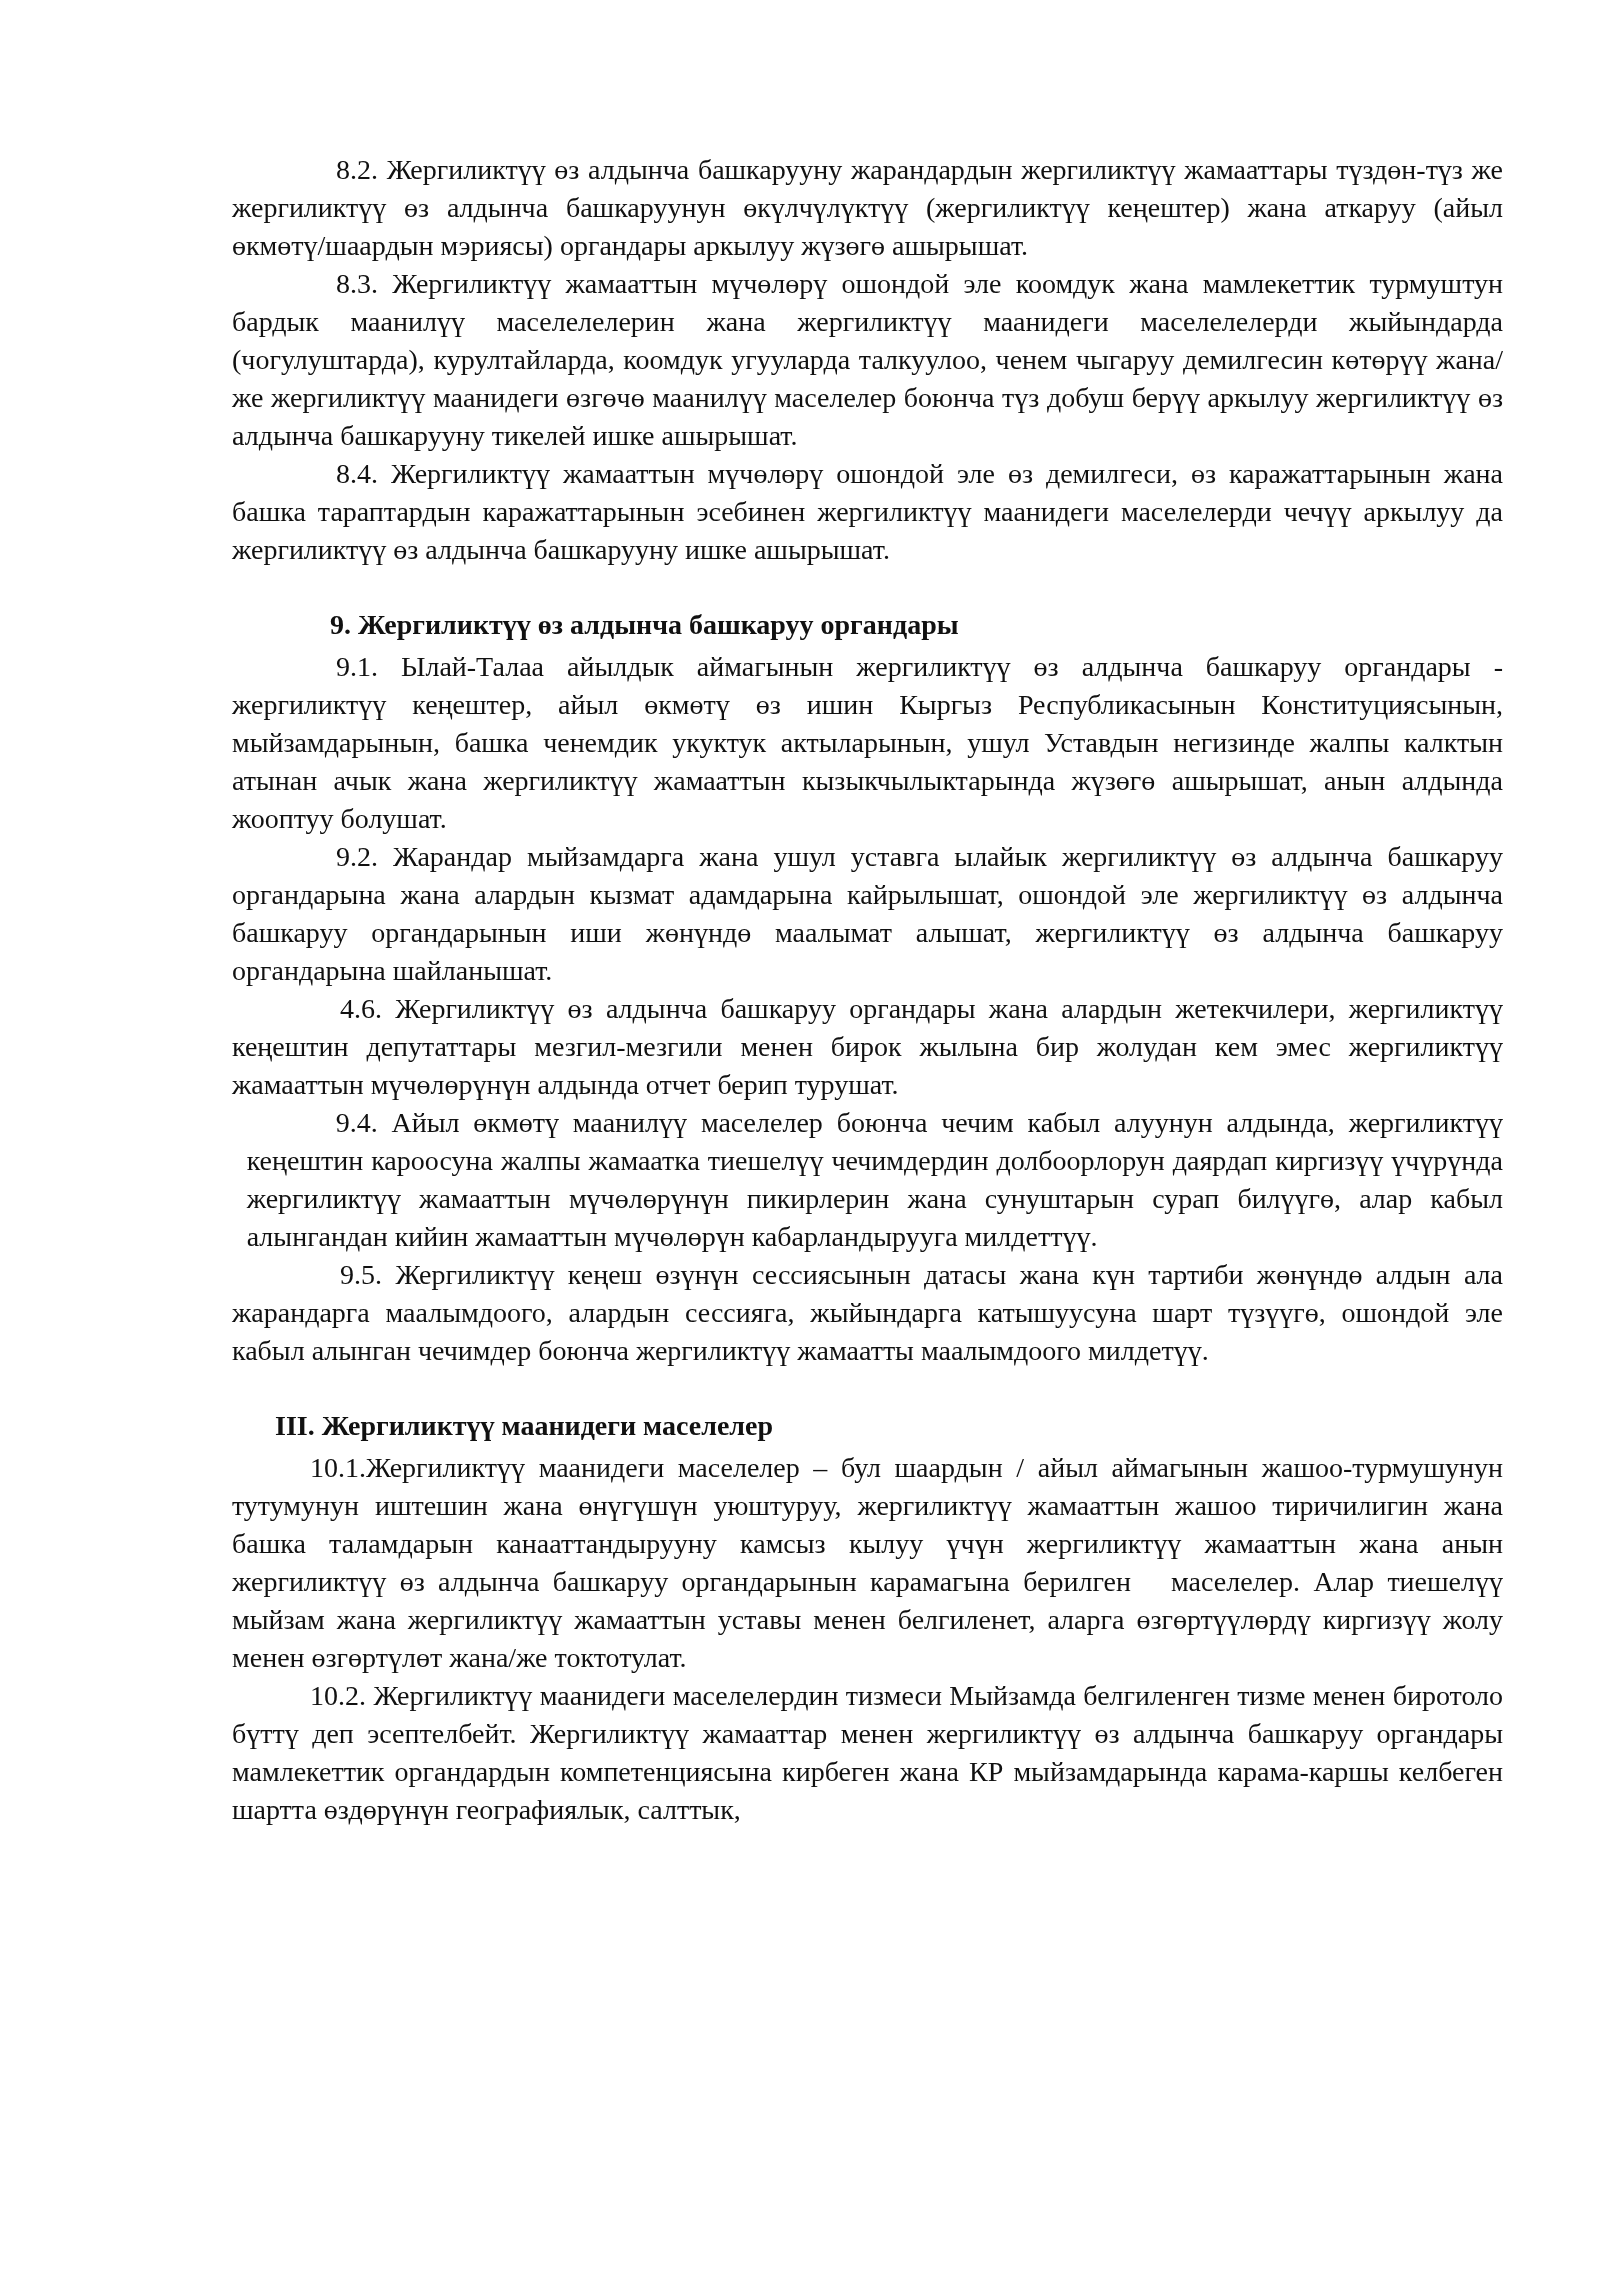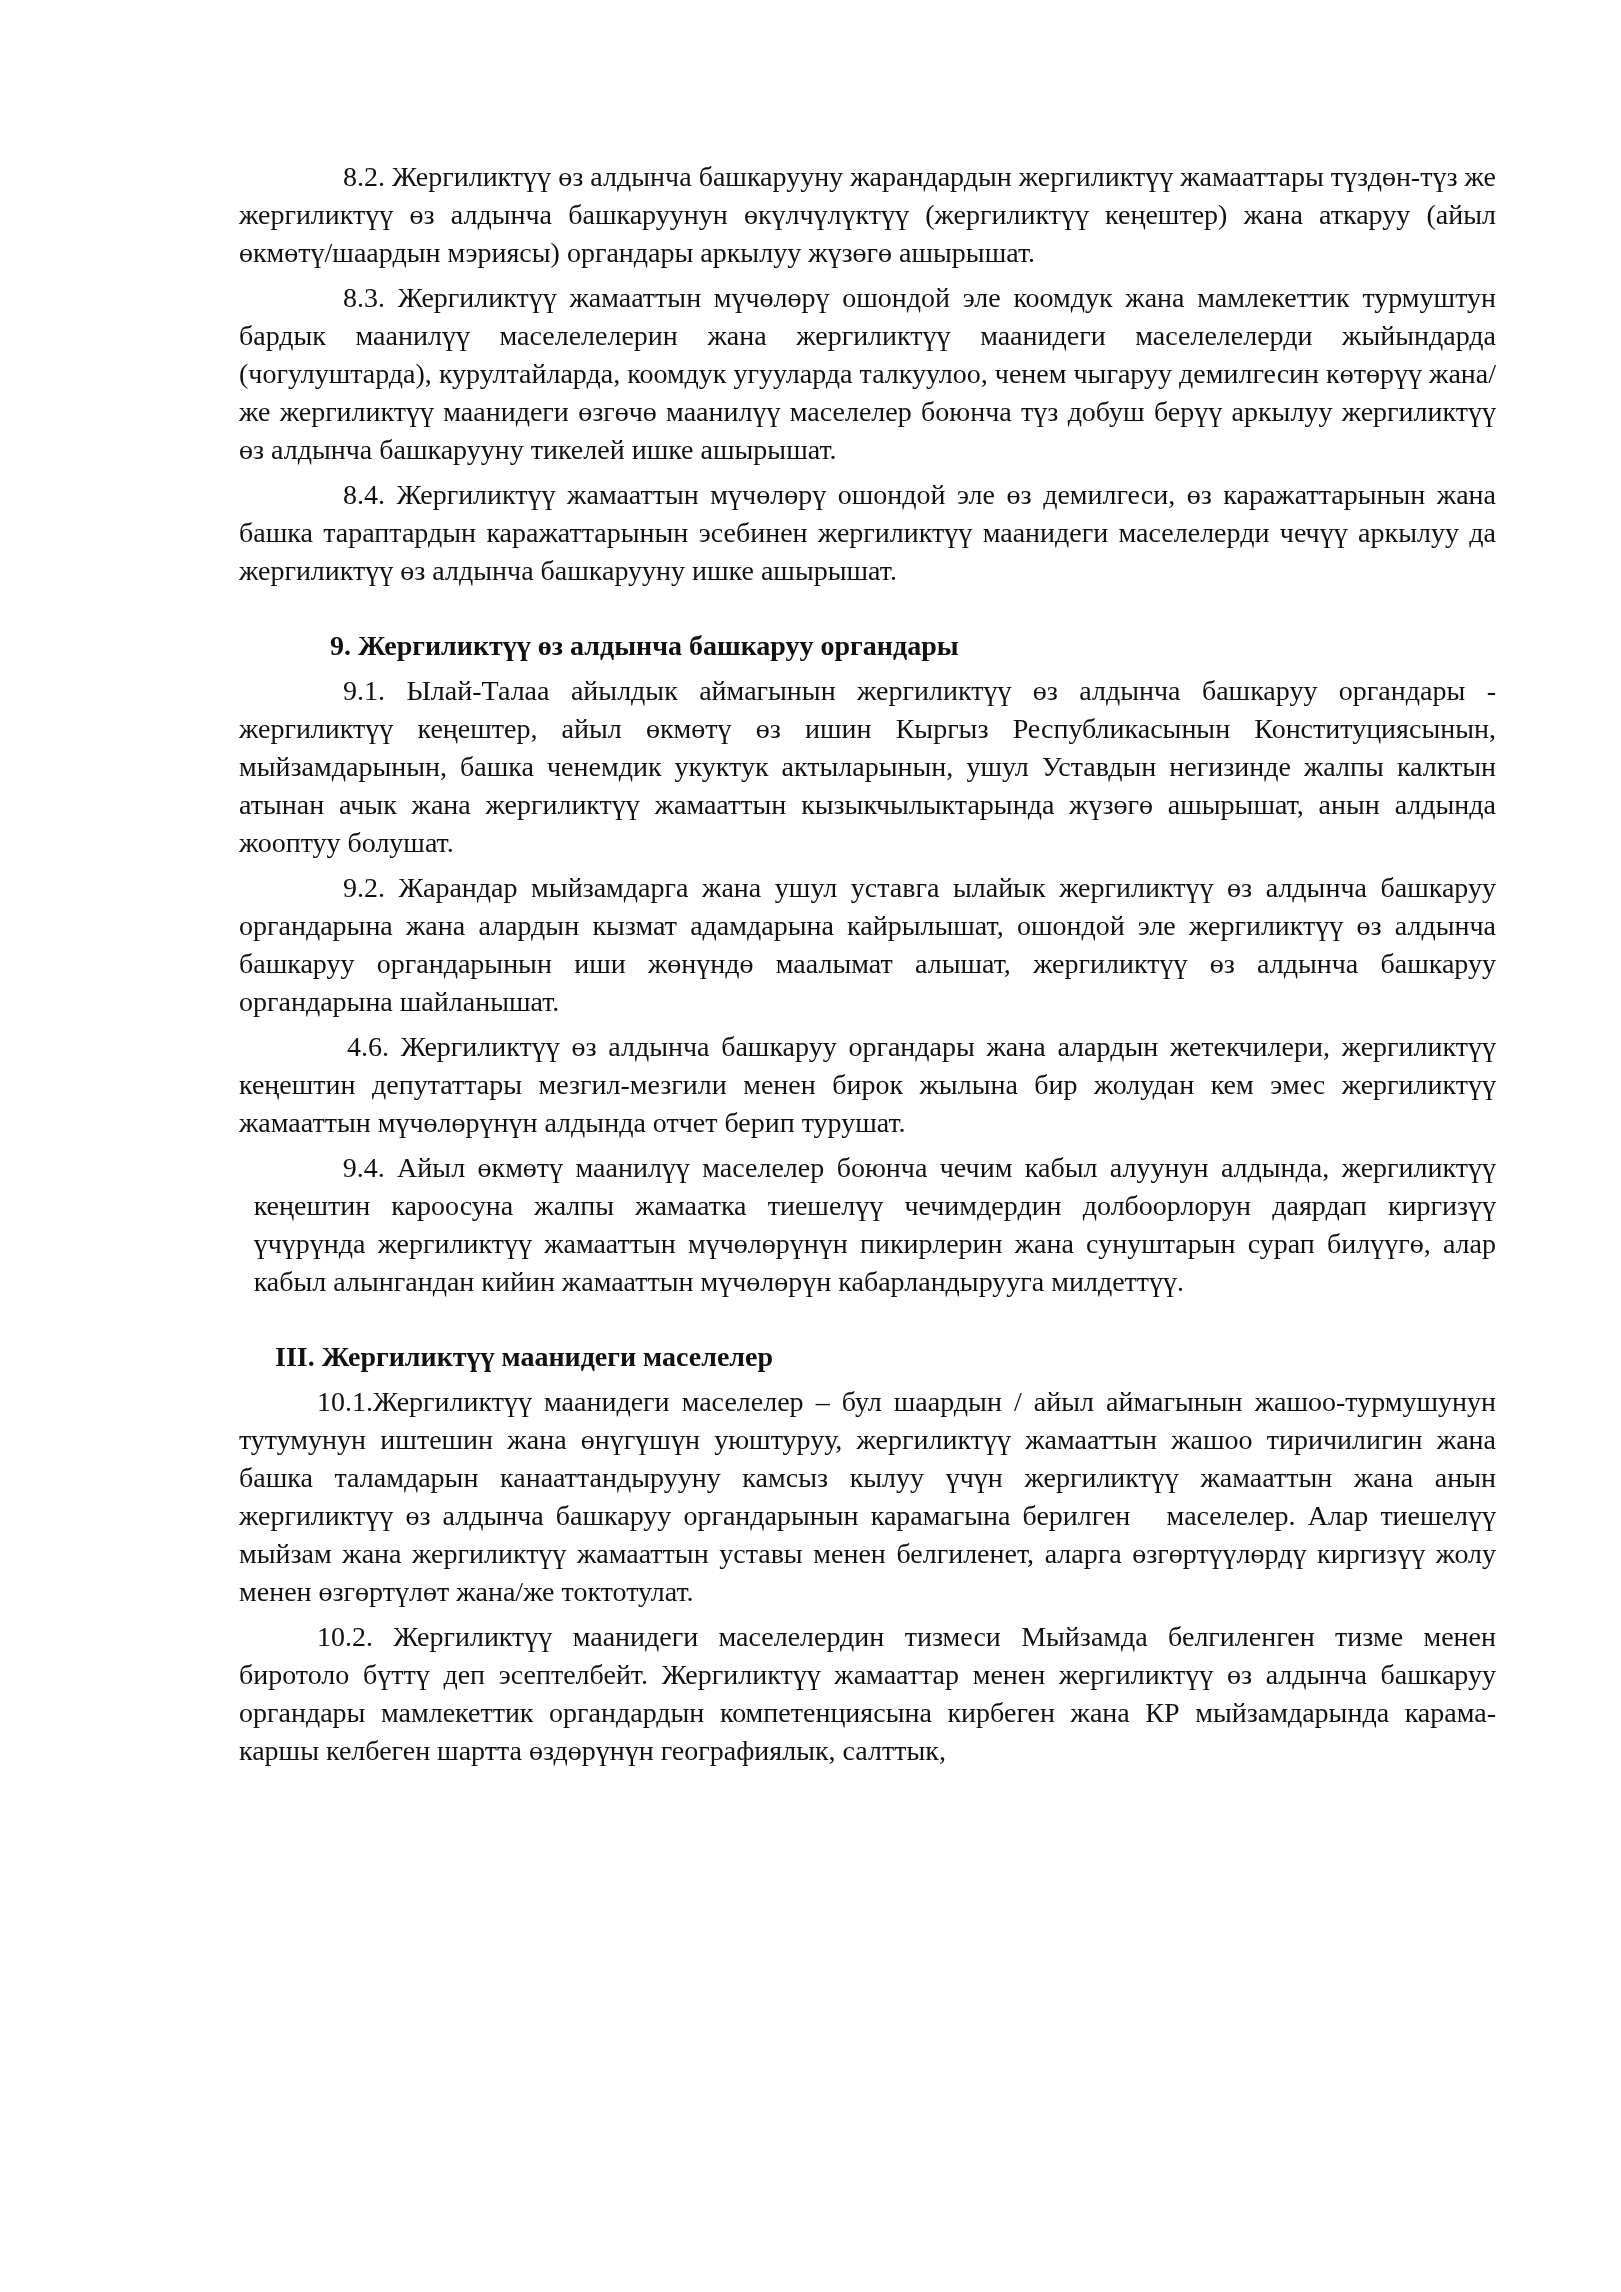--- a/index.html
+++ b/index.html
@@ -7,21 +7,21 @@
   .page {
     position: absolute;
     left: 232px;
     top: 151px;
     width: 1271px;
     font-family: "Liberation Serif", serif;
     font-size: 28px;
     line-height: 38px;
     color: #111111;
   }
-  .p { margin: 7px; text-align: justify; text-indent: 104px; }
+  .p { margin: 0; text-align: justify; text-indent: 104px; }
   .p.indent-94 { padding-left: 14.7px; text-indent: 89px; }
   .p.indent-93 { text-indent: 108px; }
   .p.indent-95 { text-indent: 108px; }
   .h { margin: 4px; font-weight: bold; }
   .h.sec9 { text-indent: 94px; margin-top: 37px; }
   .h.part3 { margin-top: 37px; padding-left: 39px; }
   .h.sec10 { text-indent: 78px; margin-top: 37px; }
   .p.p101 { text-indent: 78px; }
   .p.p102 { text-indent: 78px; }
 </style>
@@ -31,19 +31,20 @@
 <div class="page">
   <p class="p">8.2. Жергиликтүү өз алдынча башкарууну жарандардын жергиликтүү жамааттары түздөн-түз же жергиликтүү өз алдынча башкаруунун өкүлчүлүктүү (жергиликтүү кеңештер) жана аткаруу (айыл өкмөтү/шаардын мэриясы) органдары аркылуу жүзөгө ашырышат.</p>
   <p class="p">8.3. Жергиликтүү жамааттын мүчөлөрү ошондой эле коомдук жана мамлекеттик турмуштун бардык маанилүү маселелелерин жана жергиликтүү маанидеги маселелелерди жыйындарда (чогулуштарда), курултайларда, коомдук угууларда талкуулоо, ченем чыгаруу демилгесин көтөрүү жана/же жергиликтүү маанидеги өзгөчө маанилүү маселелер боюнча түз добуш берүү аркылуу жергиликтүү өз алдынча башкарууну тикелей ишке ашырышат.</p>
   <p class="p">8.4. Жергиликтүү жамааттын мүчөлөрү ошондой эле өз демилгеси, өз каражаттарынын жана башка тараптардын каражаттарынын эсебинен жергиликтүү маанидеги маселелерди чечүү аркылуу да жергиликтүү өз алдынча башкарууну ишке ашырышат.</p>
 
   <p class="h sec9">9. Жергиликтүү өз алдынча башкаруу органдары</p>
   <p class="p">9.1. Ылай-Талаа айылдык аймагынын жергиликтүү өз алдынча башкаруу органдары - жергиликтүү кеңештер, айыл өкмөтү өз ишин Кыргыз Республикасынын Конституциясынын, мыйзамдарынын, башка ченемдик укуктук актыларынын, ушул Уставдын негизинде жалпы калктын атынан ачык жана жергиликтүү жамааттын кызыкчылыктарында жүзөгө ашырышат, анын алдында жооптуу болушат.</p>
   <p class="p">9.2. Жарандар мыйзамдарга жана ушул уставга ылайык жергиликтүү өз алдынча башкаруу органдарына жана алардын кызмат адамдарына кайрылышат, ошондой эле жергиликтүү өз алдынча башкаруу органдарынын иши жөнүндө маалымат алышат, жергиликтүү өз алдынча башкаруу органдарына шайланышат.</p>
   <p class="p indent-93">4.6. Жергиликтүү өз алдынча башкаруу органдары жана алардын жетекчилери, жергиликтүү кеңештин депутаттары мезгил-мезгили менен бирок жылына бир жолудан кем эмес жергиликтүү жамааттын мүчөлөрүнүн алдында отчет берип турушат.</p>
   <p class="p indent-94">9.4. Айыл өкмөтү маанилүү маселелер боюнча чечим кабыл алуунун алдында, жергиликтүү кеңештин кароосуна жалпы жамаатка тиешелүү чечимдердин долбоорлорун даярдап киргизүү үчүрүнда жергиликтүү жамааттын мүчөлөрүнүн пикирлерин жана сунуштарын сурап билүүгө, алар кабыл алынгандан кийин жамааттын мүчөлөрүн кабарландырууга милдеттүү.</p>
+  <p class="p indent-95">9.5. Жергиликтүү кеңеш өзүнүн сессиясынын датасы жана күн тартиби жөнүндө алдын ала жарандарга маалымдоого, алардын сессияга, жыйындарга катышуусуна шарт түзүүгө, ошондой эле кабыл алынган чечимдер боюнча жергиликтүү жамаатты маалымдоого милдетүү.</p>
 
   <p class="h part3">III. Жергиликтүү маанидеги маселелер</p>
 
   <p class="p p101" style="white-space: pre-wrap;">10.1.Жергиликтүү маанидеги маселелер – бул шаардын / айыл аймагынын жашоо-турмушунун тутумунун иштешин жана өнүгүшүн уюштуруу, жергиликтүү жамааттын жашоо тиричилигин жана башка таламдарын канааттандырууну камсыз кылуу үчүн жергиликтүү жамааттын жана анын жергиликтүү өз алдынча башкаруу органдарынын карамагына берилген   маселелер. Алар тиешелүү мыйзам жана жергиликтүү жамааттын уставы менен белгиленет, аларга өзгөртүүлөрдү киргизүү жолу менен өзгөртүлөт жана/же токтотулат.</p>
   <p class="p p102">10.2. Жергиликтүү маанидеги маселелердин тизмеси Мыйзамда белгиленген тизме менен биротоло бүттү деп эсептелбейт. Жергиликтүү жамааттар менен жергиликтүү өз алдынча башкаруу органдары мамлекеттик органдардын компетенциясына кирбеген жана КР мыйзамдарында карама-каршы келбеген шартта өздөрүнүн географиялык, салттык,</p>
 </div>
 
 
 </body></html>

